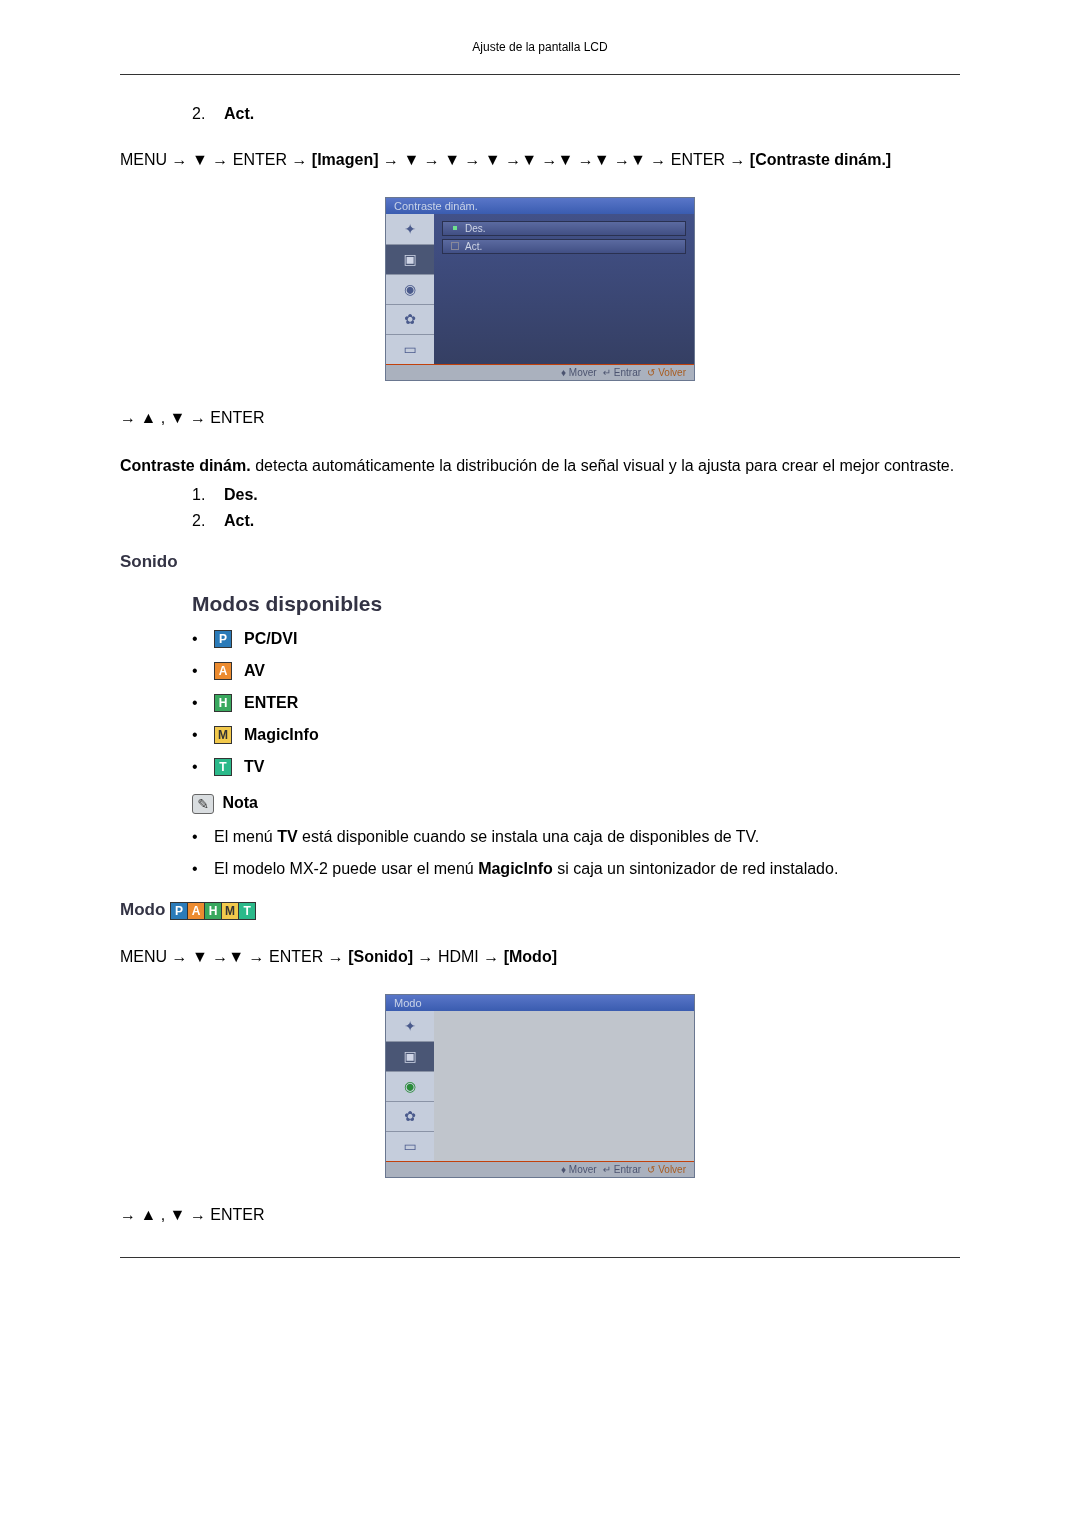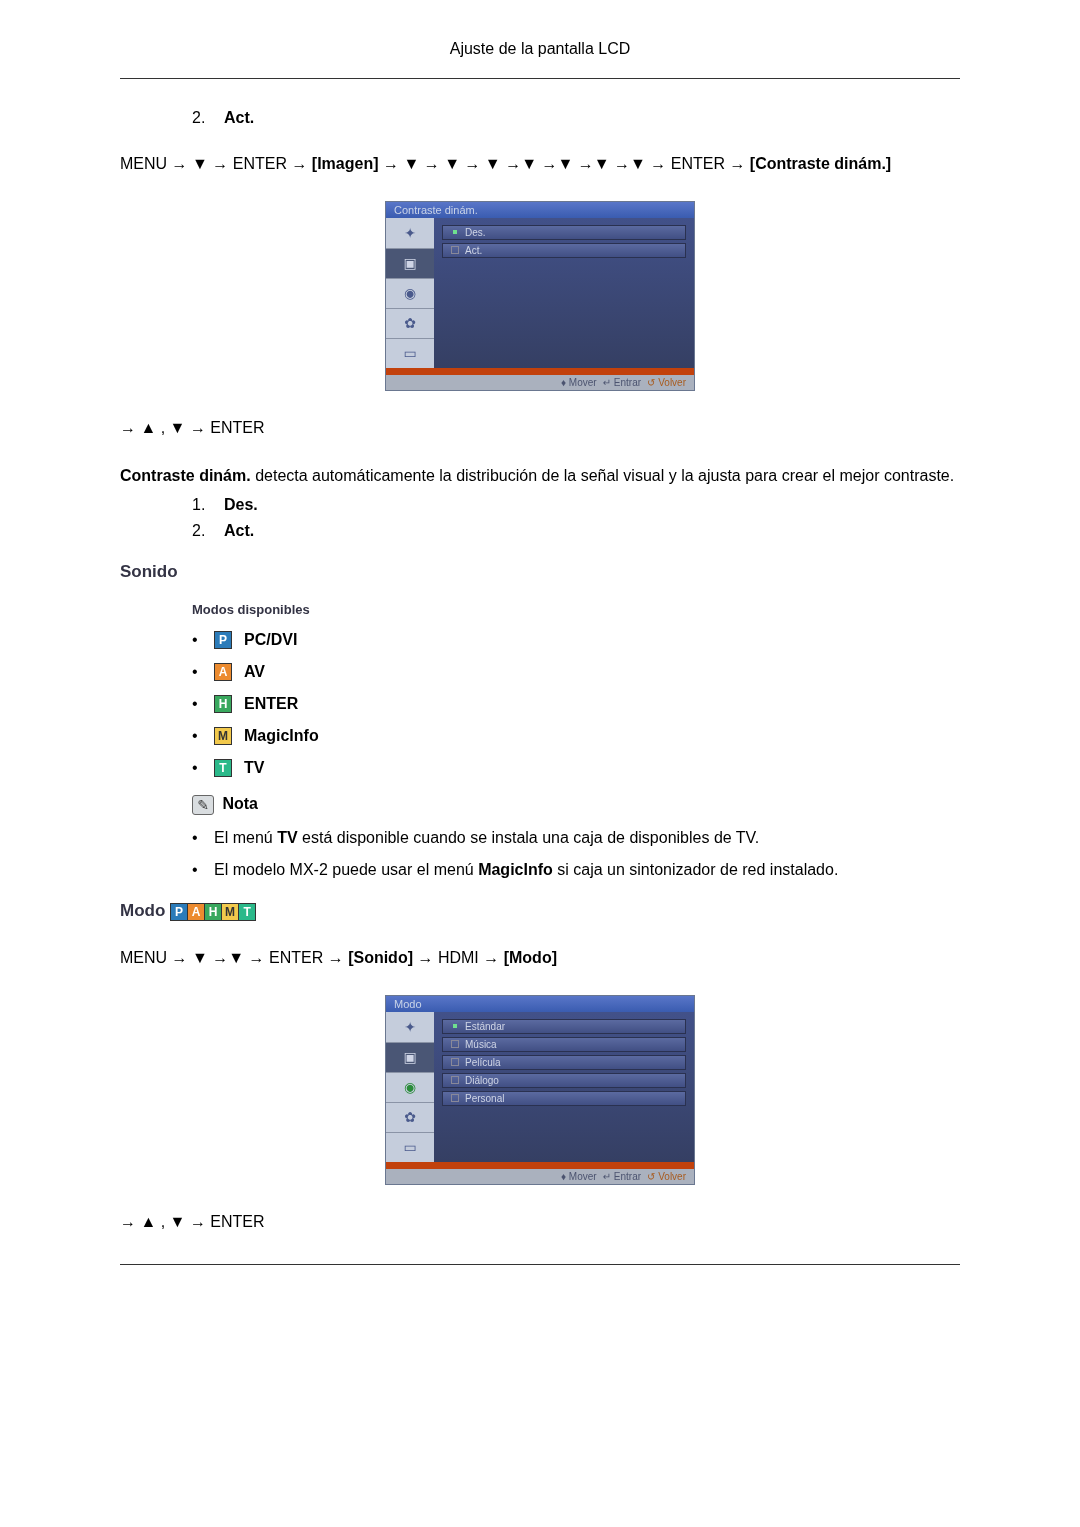--- a/index.html
+++ b/index.html
@@ -20,35 +20,35 @@
     border-top: 1px solid #333;
     margin: 20px 0 30px 0;
   }
   .hr-bottom {
     border: none;
     border-top: 1px solid #333;
     margin: 30px 0 0 0;
   }
   .page-title {
     text-align: center;
-    font-size: 16px;
+    font-size: 12px;
     margin-bottom: 4px;
   }
   .indent-l1 { margin-left: 72px; }
   .section-head {
     font-weight: bold;
     color: #333344;
     margin: 22px 0 14px 0;
     font-size: 17px;
   }
   .sub-head {
     font-weight: bold;
     color: #333344;
     margin: 20px 0 0 0;
-    font-size: 13px;
+    font-size: 21px;
   }
   .guide-line {
     margin: 24px 0;
     line-height: 1.6;
   }
   .bold { font-weight: bold; }
   .ol-item {
     margin: 8px 0;
     display: flex;
     gap: 14px;
@@ -144,21 +144,21 @@
     width:8px; height:8px; 
   }
   .osd-opt.sel .tick {
     background: radial-gradient(circle,#6fe08f 40%,transparent 45%);
   }
   .osd-opt .sq {
     width:8px;height:8px;border:1px solid #889;
   }
   .osd-foot {
     background:#aab1be;
-    border-top:7px solid #c2410c;
+    border-top:1px solid #c2410c;
     color:#4c5470;
     font-size:10px;
     display:flex;
     justify-content:flex-end;
     gap:6px;
     padding: 2px 8px;
   }
   .osd-foot .ret { color:#a85c20; }
   .arrow { font-family: 'Arial','Segoe UI Symbol',sans-serif; }
   .body-text { line-height:1.5; margin: 0 0; }
@@ -292,42 +292,20 @@
   <div class="osd">
     <div class="osd-title">Modo</div>
     <div class="osd-row">
       <div class="osd-side">
         <div class="osd-icon ic-light">✦</div>
         <div class="osd-icon ic-dark">▣</div>
         <div class="osd-icon ic-light" style="color:#2a8c3a">◉</div>
         <div class="osd-icon ic-light">✿</div>
         <div class="osd-icon ic-light">▭</div>
       </div>
-      <div class="osd-main">
-        <div class="osd-opt sel">
-            <span class="tick"></span>
-            <span>Estándar</span>
-          </div>
-        <div class="osd-opt">
-            <span class="sq"></span>
-            <span>Música</span>
-          </div>
-        <div class="osd-opt">
-            <span class="sq"></span>
-            <span>Película</span>
-          </div>
-        <div class="osd-opt">
-            <span class="sq"></span>
-            <span>Diálogo</span>
-          </div>
-        <div class="osd-opt">
-            <span class="sq"></span>
-            <span>Personal</span>
-          </div>
-      </div>
     </div>
     <div class="osd-foot">
       <span><span>♦</span> <span>Mover</span></span>
       <span><span>↵</span> <span>Entrar</span></span>
       <span class="ret"><span>↺</span> <span>Volver</span></span>
     </div>
   </div>
 
   <div class="indent-l1 guide-line arrow">→ ▲ , ▼ → ENTER</div>
 

